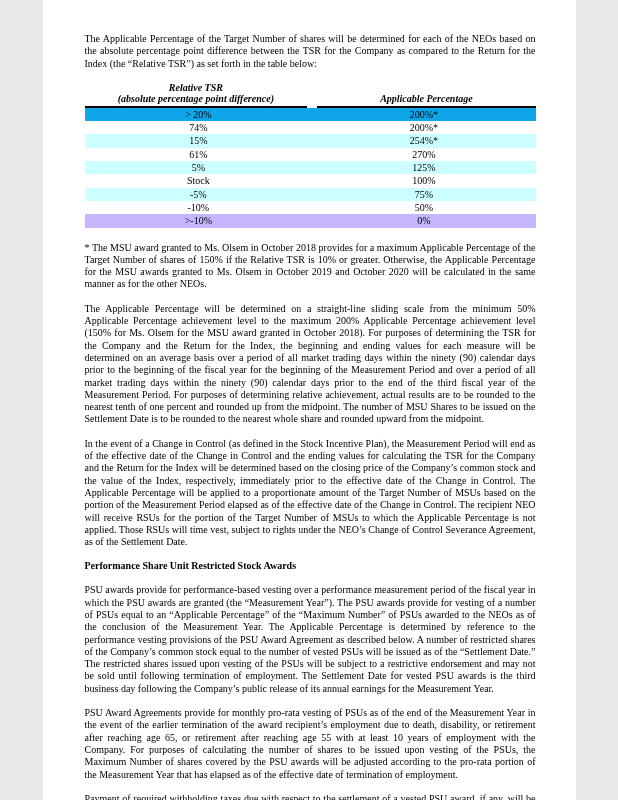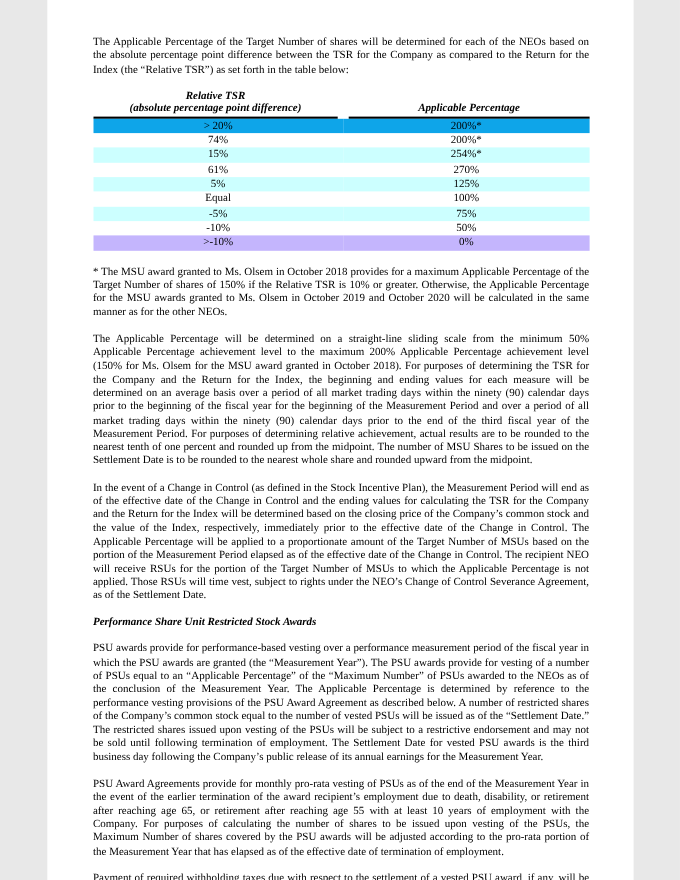--- a/index.html
+++ b/index.html
@@ -24,21 +24,20 @@
   }
   p.footnote {
     font-size: 10px;
     line-height: 12.3px;
     text-align: justify;
     margin: 0 0 12px 0;
   }
   h3.section-heading {
     font-size: 10px;
     font-weight: bold;
-    font-style: italic;
     margin: 11px 0 12px 0;
     line-height: 12px;
   }
   table.tsr-table {
     width: 100%;
     border-collapse: collapse;
     margin: 2px 0 14px 0;
   }
   table.tsr-table col.c1 { width: 50.5%; }
   table.tsr-table col.c2 { width: 49.5%; }
@@ -116,21 +115,21 @@
         </tr>
         <tr>
           <td>61%</td>
           <td>270%</td>
         </tr>
         <tr style="background: rgb(204, 255, 255);">
           <td>5%</td>
           <td>125%</td>
         </tr>
         <tr>
-          <td>Equal</td>
+          <td>Stock</td>
           <td>100%</td>
         </tr>
         <tr style="background: rgb(204, 255, 255);">
           <td>-5%</td>
           <td>75%</td>
         </tr>
         <tr>
           <td>-10%</td>
           <td>50%</td>
         </tr>

